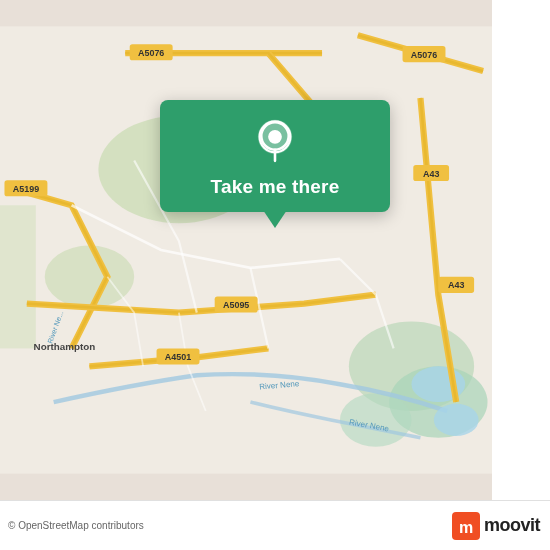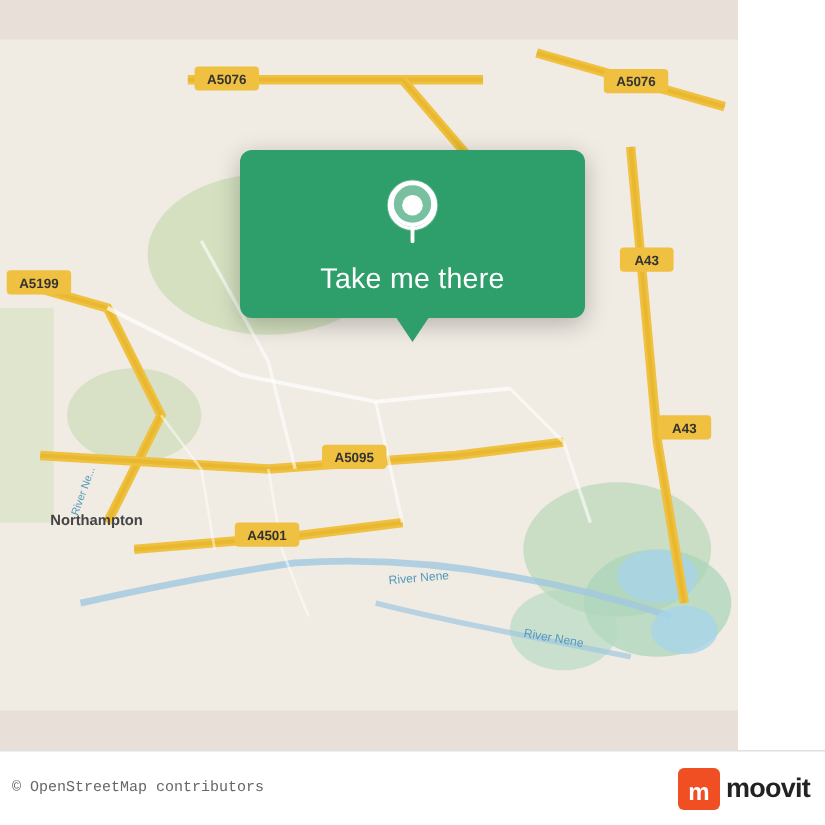--- a/index.html
+++ b/index.html
@@ -57,21 +57,21 @@
 
     #pin-icon {
       width: 48px;
       height: 48px;
       margin-bottom: 10px;
     }
 
     #popup-label {
       color: #ffffff;
       font-size: 19px;
-      font-weight: 400;
+      font-weight: 700;
       letter-spacing: 0.01em;
       white-space: nowrap;
     }
 
     
     #footer {
       width: 550px;
       height: 50px;
       background: #ffffff;
       display: flex;
@@ -82,21 +82,20 @@
     }
 
     #footer-text-group {
       display: flex;
       flex-direction: column;
     }
 
     #osm-credit {
       font-size: 10px;
       color: #666;
-      font-family: Liberation Mono, monospace;
     }
 
     #place-name {
       font-size: 13px;
       color: #222;
       font-weight: 500;
     }
 
     #moovit-logo {
       display: flex;

